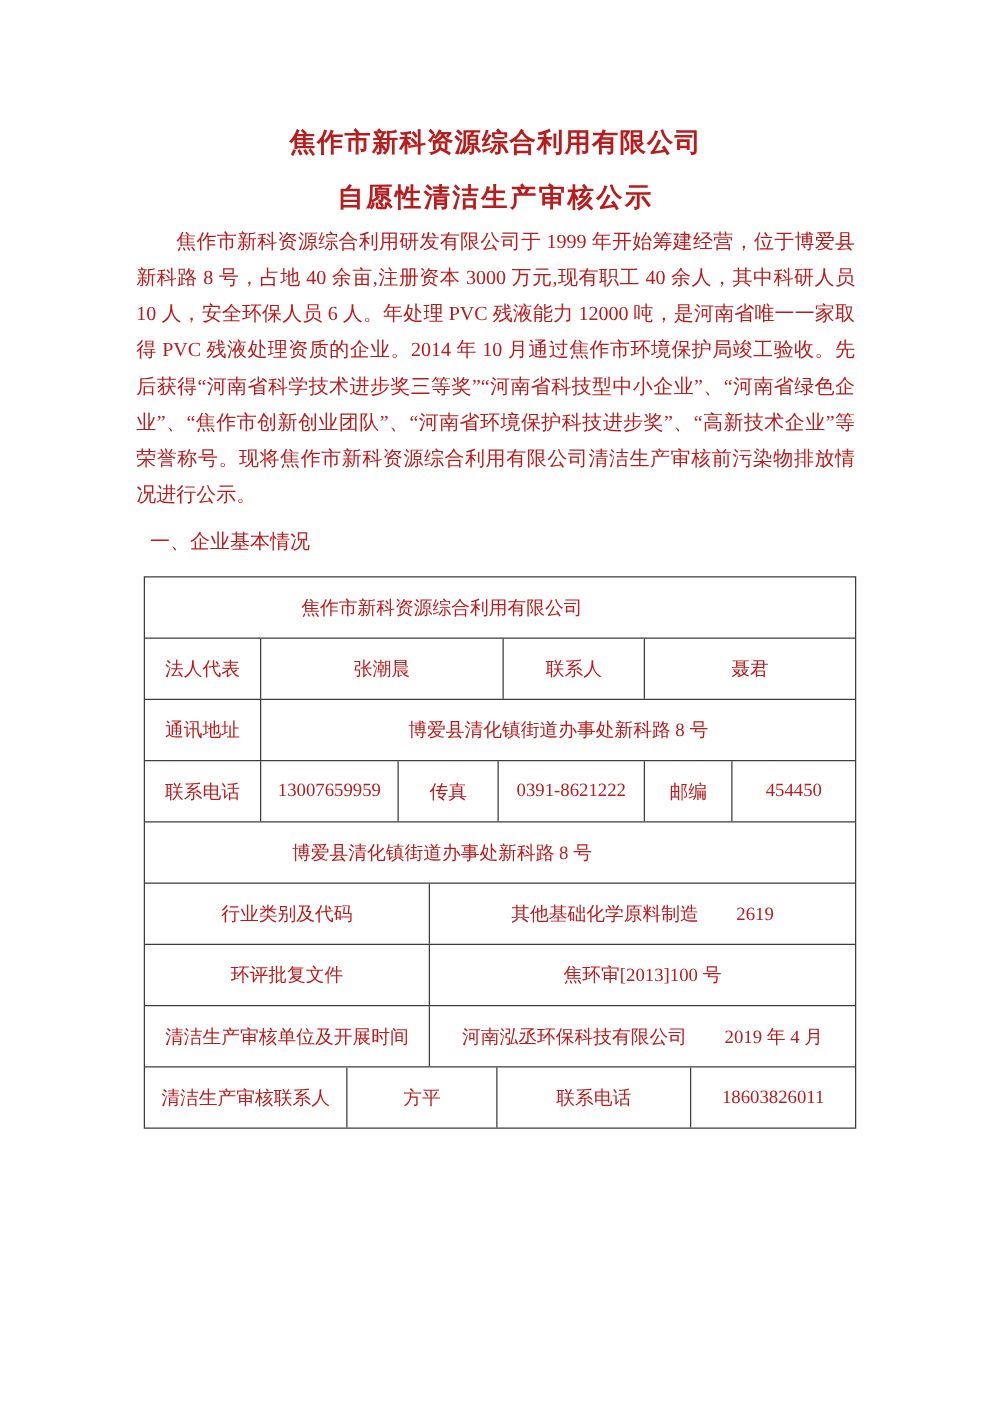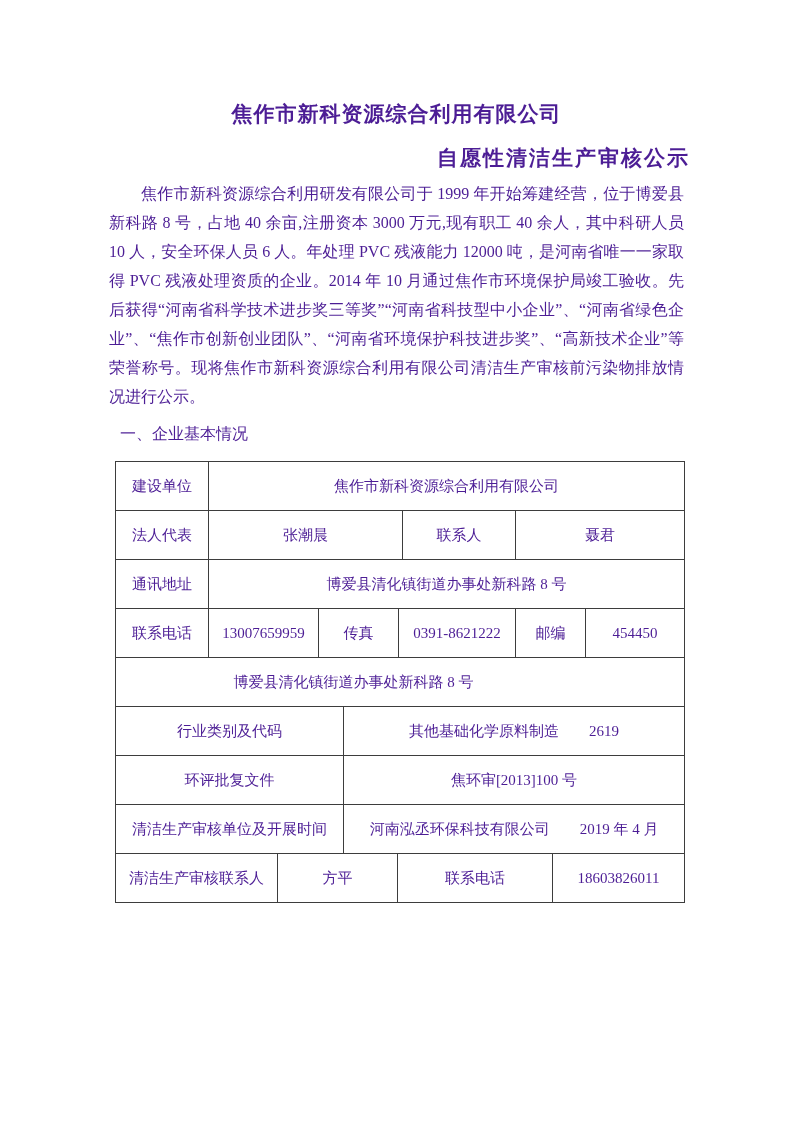--- a/index.html
+++ b/index.html
@@ -2,39 +2,39 @@
 <html><head>
 <meta charset="utf-8">
 <style>
   html,body{margin:0;padding:0;}
   body{background:#ffffff;}
   .page{
     position:relative;
     width:793px;
     height:1122px;
     background:#ffffff;
-    color:#4c1d95;
+    color:#b91c1c;
     font-family:"Liberation Serif","DejaVu Serif",serif;
     overflow:hidden;
     box-sizing:border-box;
   }
   .content{
     padding:100px 103px 0 103px;
     box-sizing:border-box;
   }
   .doc-title{
     text-align:center;
     font-weight:bold;
     font-size:21px;
     line-height:28px;
     letter-spacing:1px;
     margin:0 0 16px 0;
   }
   .doc-subtitle{
-    text-align:right;
+    text-align:center;
     font-weight:bold;
     font-size:21px;
     line-height:28px;
     letter-spacing:2px;
     margin:0 0 7px 0;
   }
   .intro{
     font-size:16px;
     line-height:29px;
     text-align:justify;
@@ -72,21 +72,20 @@
 <body>
 
 <div class="page">
   <div class="content">
     <h1 class="doc-title">焦作市新科资源综合利用有限公司</h1>
     <h2 class="doc-subtitle">自愿性清洁生产审核公示</h2>
     <p class="intro">焦作市新科资源综合利用研发有限公司于 1999 年开始筹建经营，位于博爱县新科路 8 号，占地 40 余亩,注册资本 3000 万元,现有职工 40 余人，其中科研人员 10 人，安全环保人员 6 人。年处理 PVC 残液能力 12000 吨，是河南省唯一一家取得 PVC 残液处理资质的企业。2014 年 10 月通过焦作市环境保护局竣工验收。先后获得“河南省科学技术进步奖三等奖”“河南省科技型中小企业”、“河南省绿色企业”、“焦作市创新创业团队”、“河南省环境保护科技进步奖”、“高新技术企业”等荣誉称号。现将焦作市新科资源综合利用有限公司清洁生产审核前污染物排放情况进行公示。</p>
     <p class="section-heading">一、企业基本情况</p>
     <div class="info-table">
         <div class="trow">
-          <div class="tcell" style="width: 93px;">建设单位</div>
           <div class="tcell" style="width: 475px;">焦作市新科资源综合利用有限公司</div>
         </div>
         <div class="trow">
           <div class="tcell" style="width: 93px;">法人代表</div>
           <div class="tcell" style="width: 194px;">张潮晨</div>
           <div class="tcell" style="width: 113px;">联系人</div>
           <div class="tcell" style="width: 168px;">聂君</div>
         </div>
         <div class="trow">
           <div class="tcell" style="width: 93px;">通讯地址</div>

